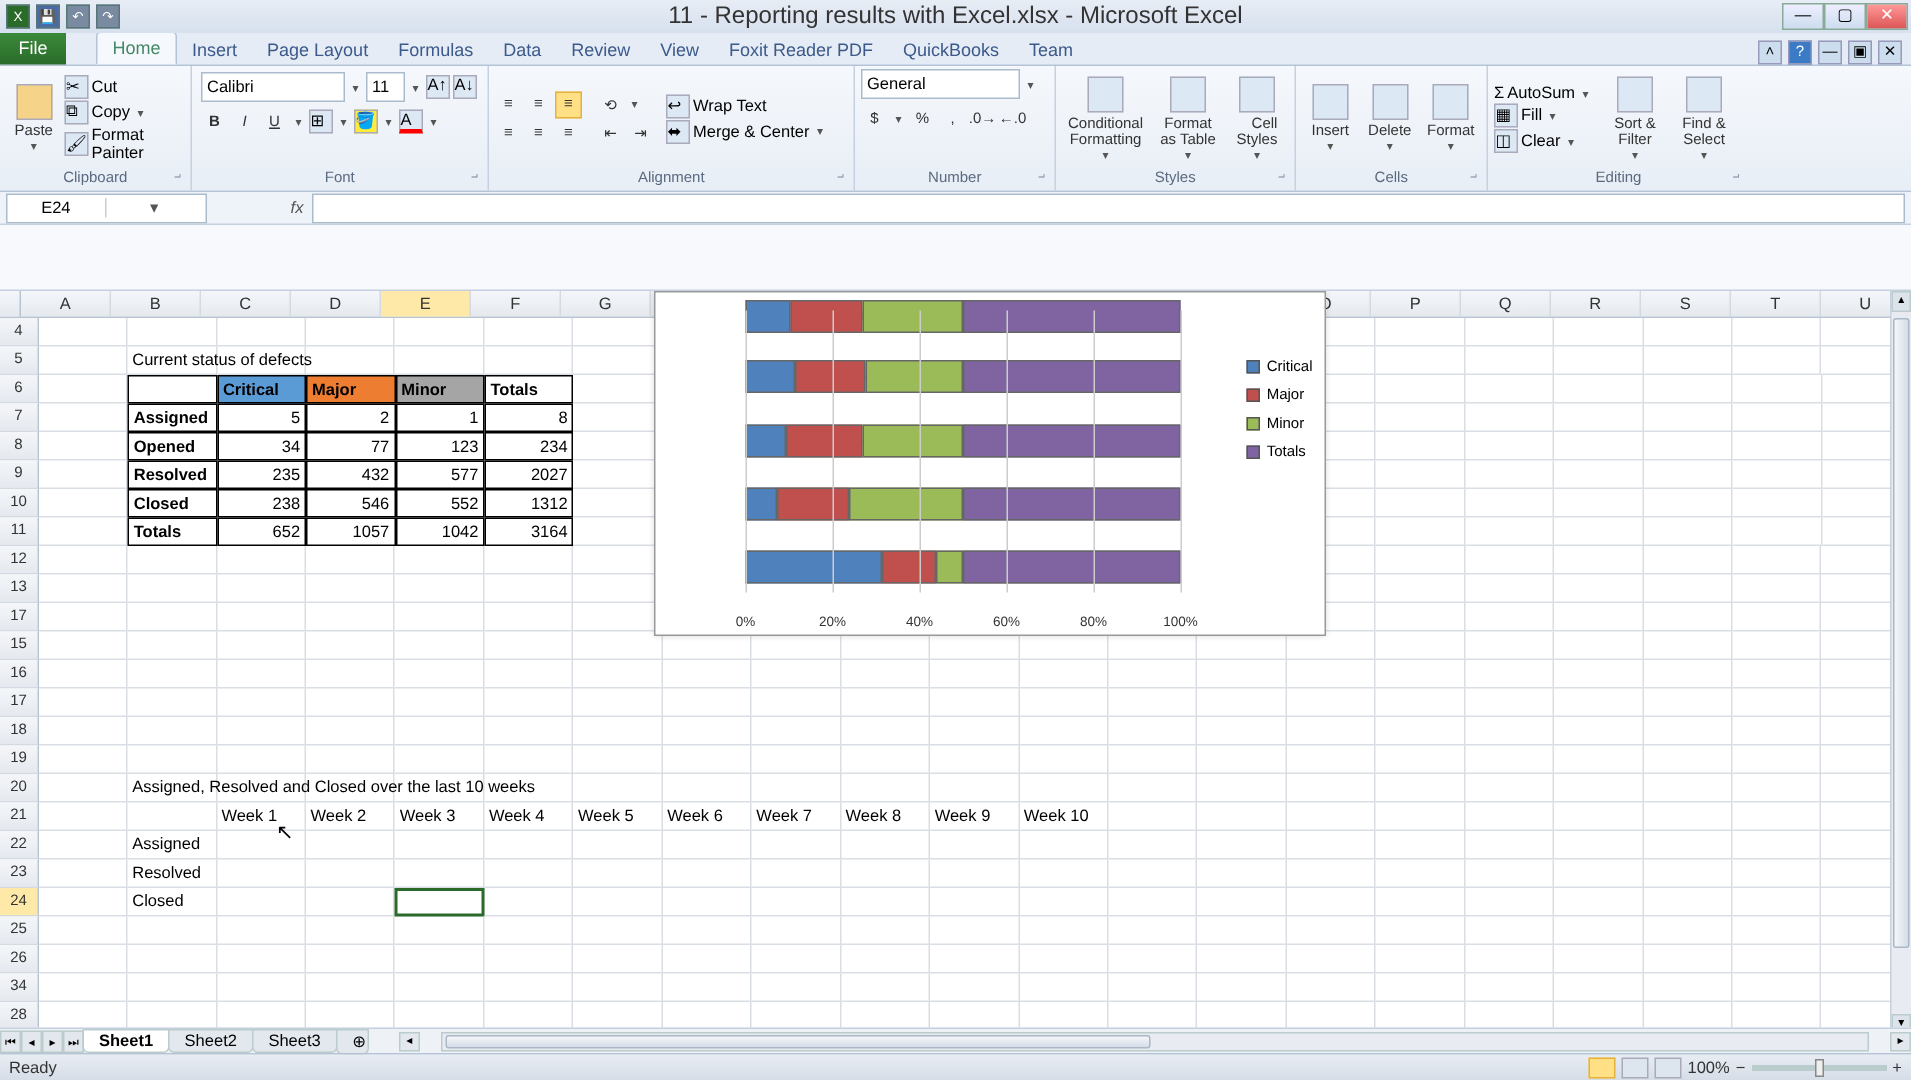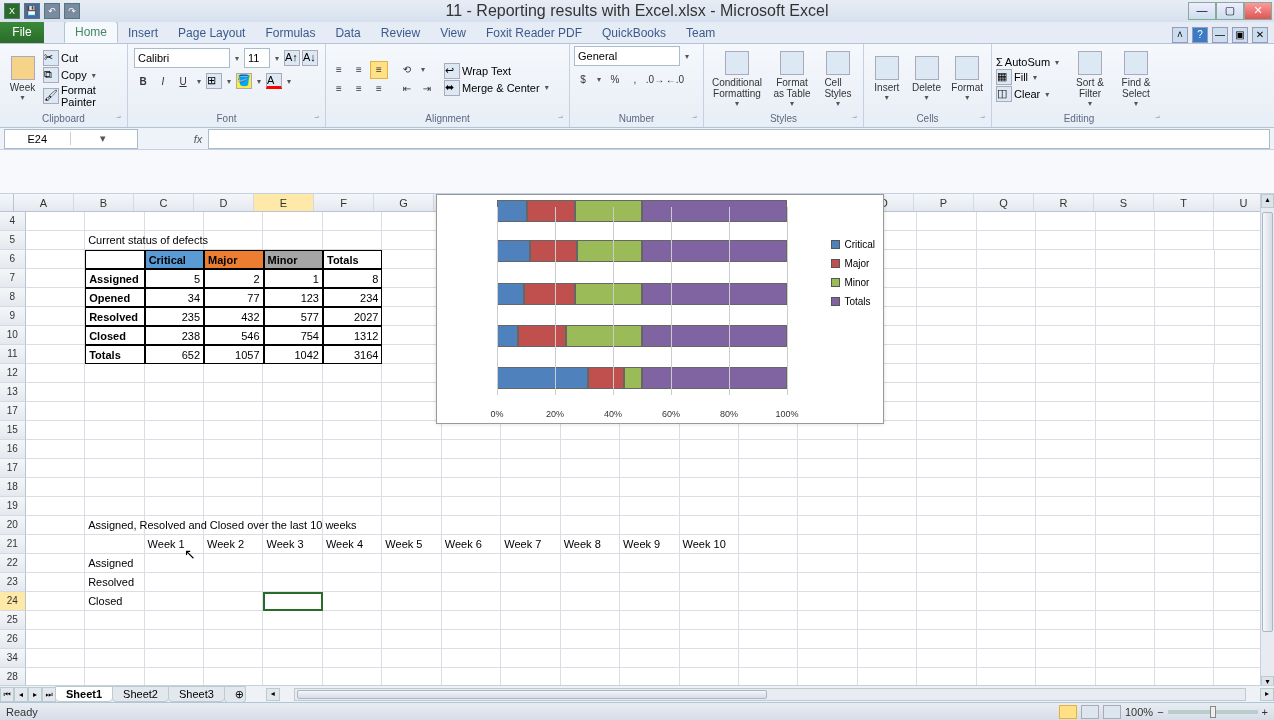--- a/index.html
+++ b/index.html
@@ -142,21 +142,21 @@
     <span class="tbr-icon">✕</span>
   </div>
 </div>
 
 <div class="ribbon">
 
   <div class="group" style="width:128px">
     <div class="group-body">
       <div class="big-btn">
         <span class="ico" style="background:#f5d48a"></span>
-        <span>Week</span>
+        <span>Paste</span>
         <span class="drop">▾</span>
       </div>
       <div class="vcol">
         <div class="hbox">
             <span class="ico ico16">✂</span>
             <span>Cut</span>
           </div>
         <div class="hbox">
             <span class="ico ico16">⧉</span>
             <span>Copy</span>
@@ -265,21 +265,21 @@
           <span class="drop">▾</span>
         </div>
       <div class="big-btn" style="width:48px">
           <span class="ico"></span>
           <span style="white-space:pre-line;text-align:center">Format
 as Table</span>
           <span class="drop">▾</span>
         </div>
       <div class="big-btn" style="width:40px">
           <span class="ico"></span>
-          <span style="white-space:pre-line;text-align:left">Cell
+          <span style="white-space:pre-line;text-align:right">Cell
 Styles</span>
           <span class="drop">▾</span>
         </div>
     </div>
     <div class="group-label">Styles</div>
   </div>
 
   <div class="group" style="width:128px">
     <div class="group-body">
       <div class="big-btn" style="width:38px">
@@ -521,21 +521,21 @@
         <div class="cell "></div>
         <div class="cell "></div>
         <div class="cell "></div>
       </div>
       <div class="row">
         <div class="rowhdr">10</div>
         <div class="cell "></div>
         <div class="cell tbl-cell tbl-b">Closed</div>
         <div class="cell tbl-cell num">238</div>
         <div class="cell tbl-cell num">546</div>
-        <div class="cell tbl-cell num">754</div>
+        <div class="cell tbl-cell num">552</div>
         <div class="cell tbl-cell num">1312</div>
         <div class="cell "></div>
         <div class="cell "></div>
         <div class="cell "></div>
         <div class="cell "></div>
         <div class="cell "></div>
         <div class="cell "></div>
         <div class="cell "></div>
         <div class="cell "></div>
         <div class="cell "></div>

